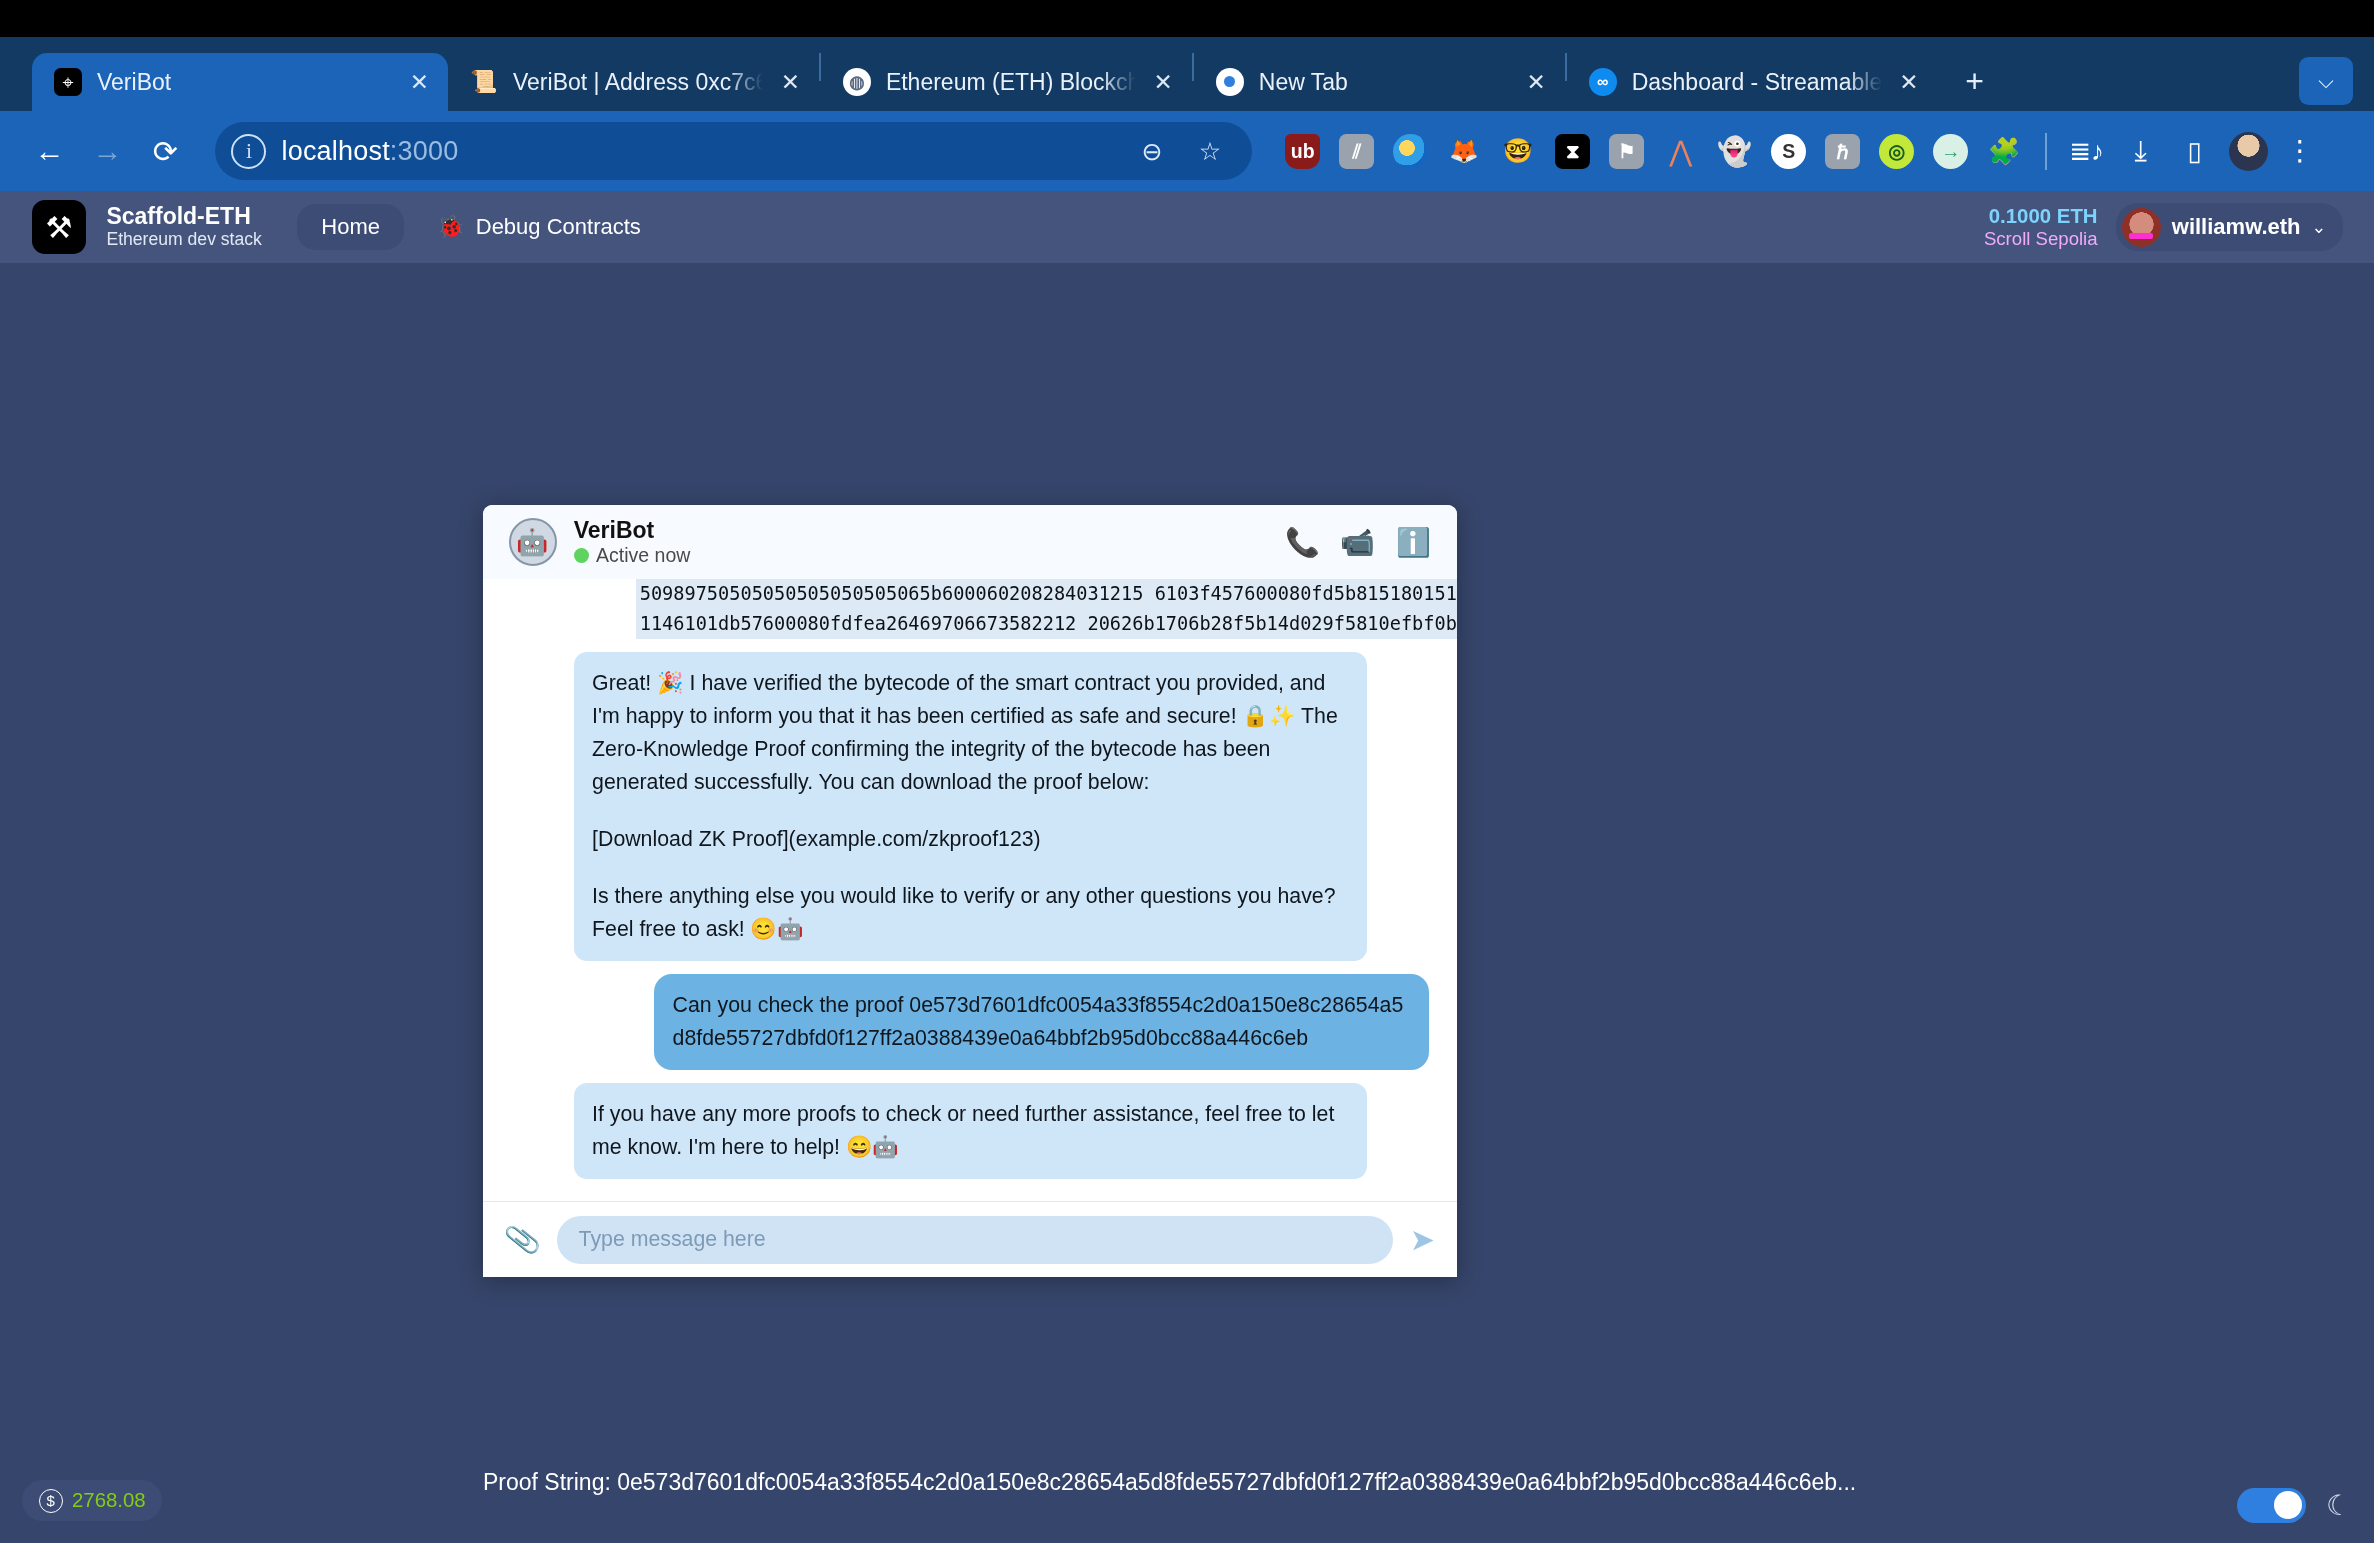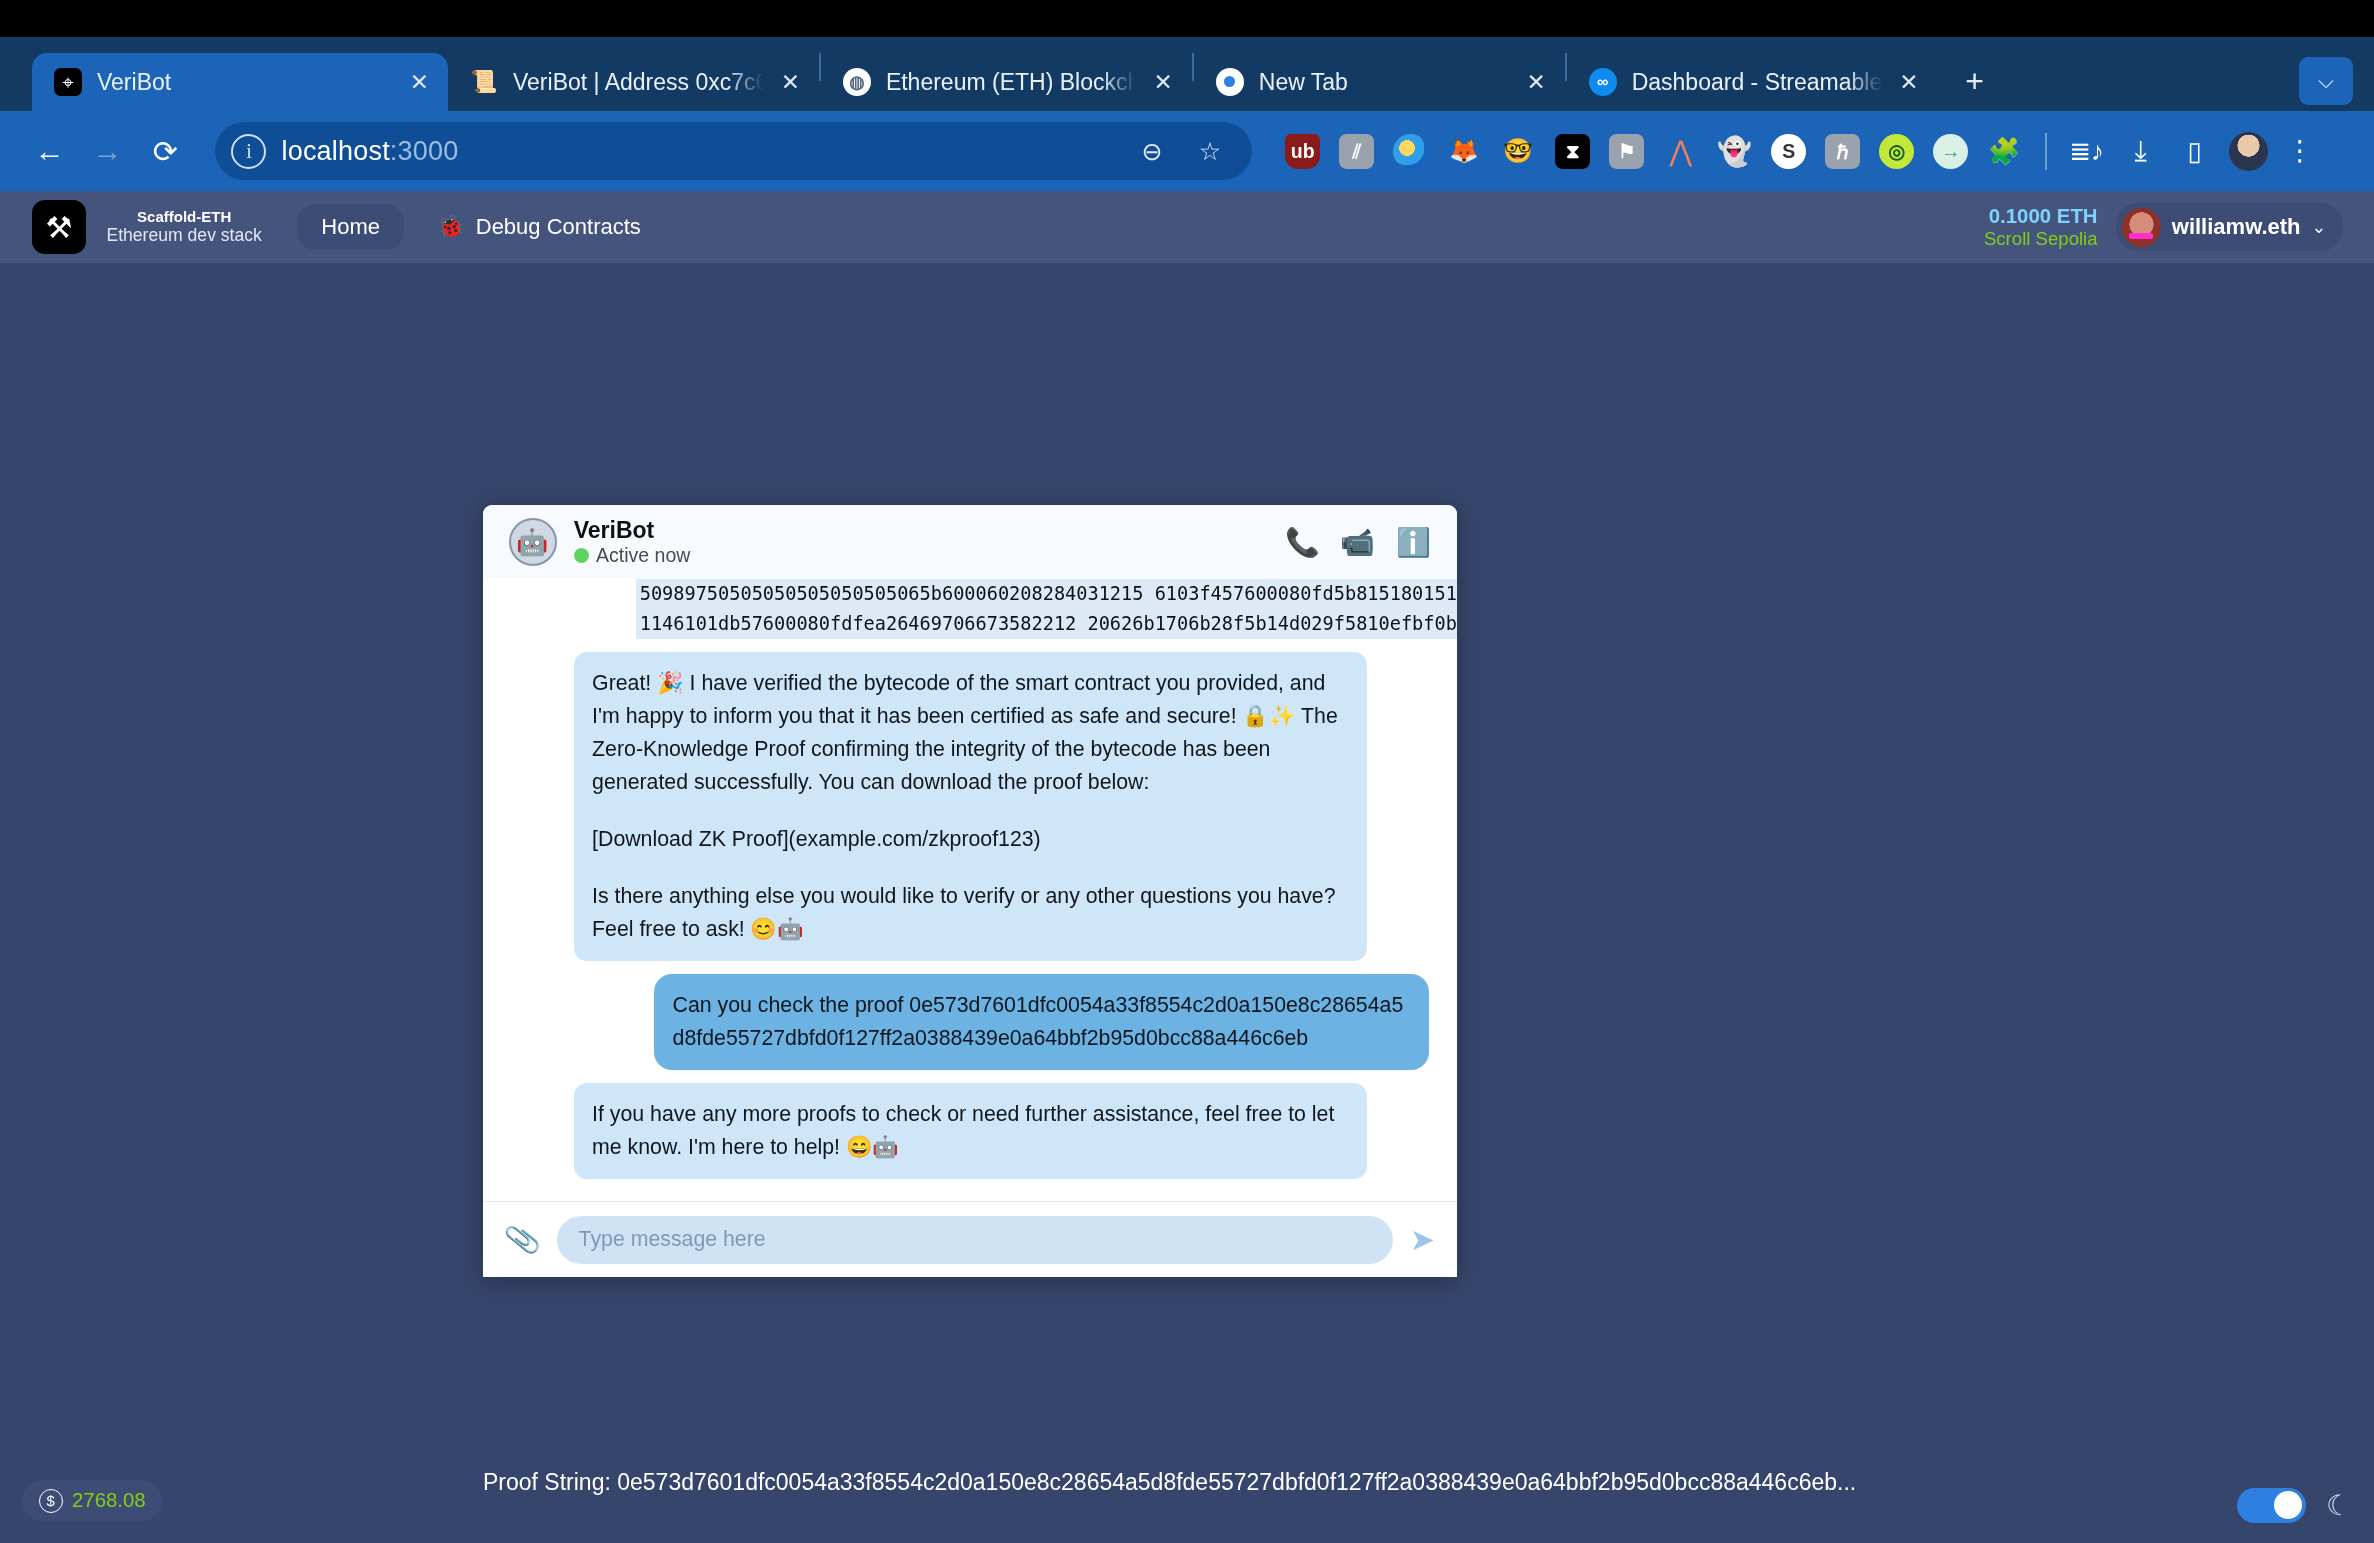--- a/index.html
+++ b/index.html
@@ -67,28 +67,28 @@
   .avatar-pic { width: 39px; height:39px; border-radius:50%;
      background: radial-gradient(circle at 50% 35%, #e8c9a8 0 34%, #2b3550 35% 100%); }
   .kebab { width: 48px; color:#fff; font-size: 28px; text-align:center; letter-spacing:0; line-height:.8; }
 
   
   .app { flex: 1; background:#36456b; position: relative; overflow: hidden; }
   .app-header { height: 72px; background:#44547d; display:flex; align-items:center; padding: 0 32px; gap: 20.4px; }
   .logo-box { width: 54px; height: 54px; background:#000; border-radius: 13px; color:#fff;
               display:flex; align-items:center; justify-content:center; font-size: 30px; }
   .brand-txt { display:flex; flex-direction:column; line-height:1.12; }
-  .brand-name { color:#fff; font-size: 15px; font-weight: bold; text-align: center; }
+  .brand-name { color:#fff; font-size: 23px; font-weight: bold; }
   .brand-sub { color:#e2e8f4; font-size: 17.6px; }
   .nav-home { background:#3c4c75; color:#fff; font-size: 22px; padding: 10.2px 24px; border-radius: 18.6px; margin-left: 15px; }
   .nav-debug { color:#fff; font-size: 22px; display:flex; align-items:center; gap: 11px; margin-left: 13px; }
   .header-right { margin-left:auto; display:flex; align-items:center; gap: 18.6px; }
   .bal { display:flex; flex-direction:column; align-items:flex-end; line-height:1.15; }
   .bal-eth { color:#7dd3fc; font-size: 20.4px; font-weight:bold; }
-  .bal-net { color:#84cc16; font-size: 18.6px; }
+  .bal-net { color:#f0abfc; font-size: 18.6px; }
   .acct { background:#3c4c75; border-radius: 22px; height: 48px; display:flex; align-items:center;
           gap: 11px; padding: 0 16.7px 0 5.6px; }
   .acct-av { width: 39px; height: 39px; border-radius: 50%;
              background: radial-gradient(circle at 50% 42%, #d48c7c 0 40%, #8e2f28 41% 100%); position:relative; }
   .acct-av:after { content:""; position:absolute; left:7.4px; right:7.4px; bottom:7.4px; height:6.5px;
                    background:#ff2ed1; border-radius:1.9px; }
   .acct-name { color:#fff; font-size: 22px; font-weight:bold; }
   .acct-caret { color:#fff; font-size: 17.6px; }
 
   

